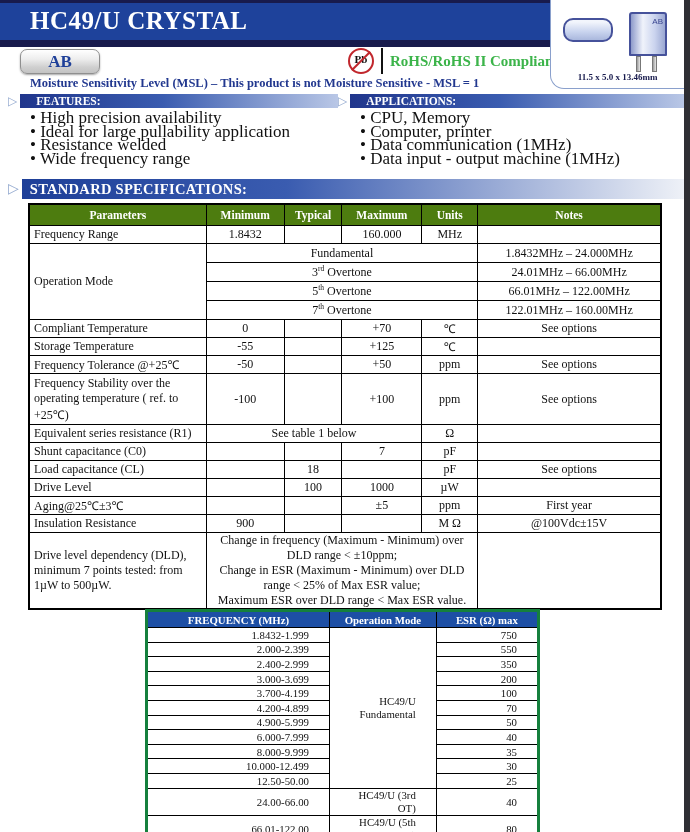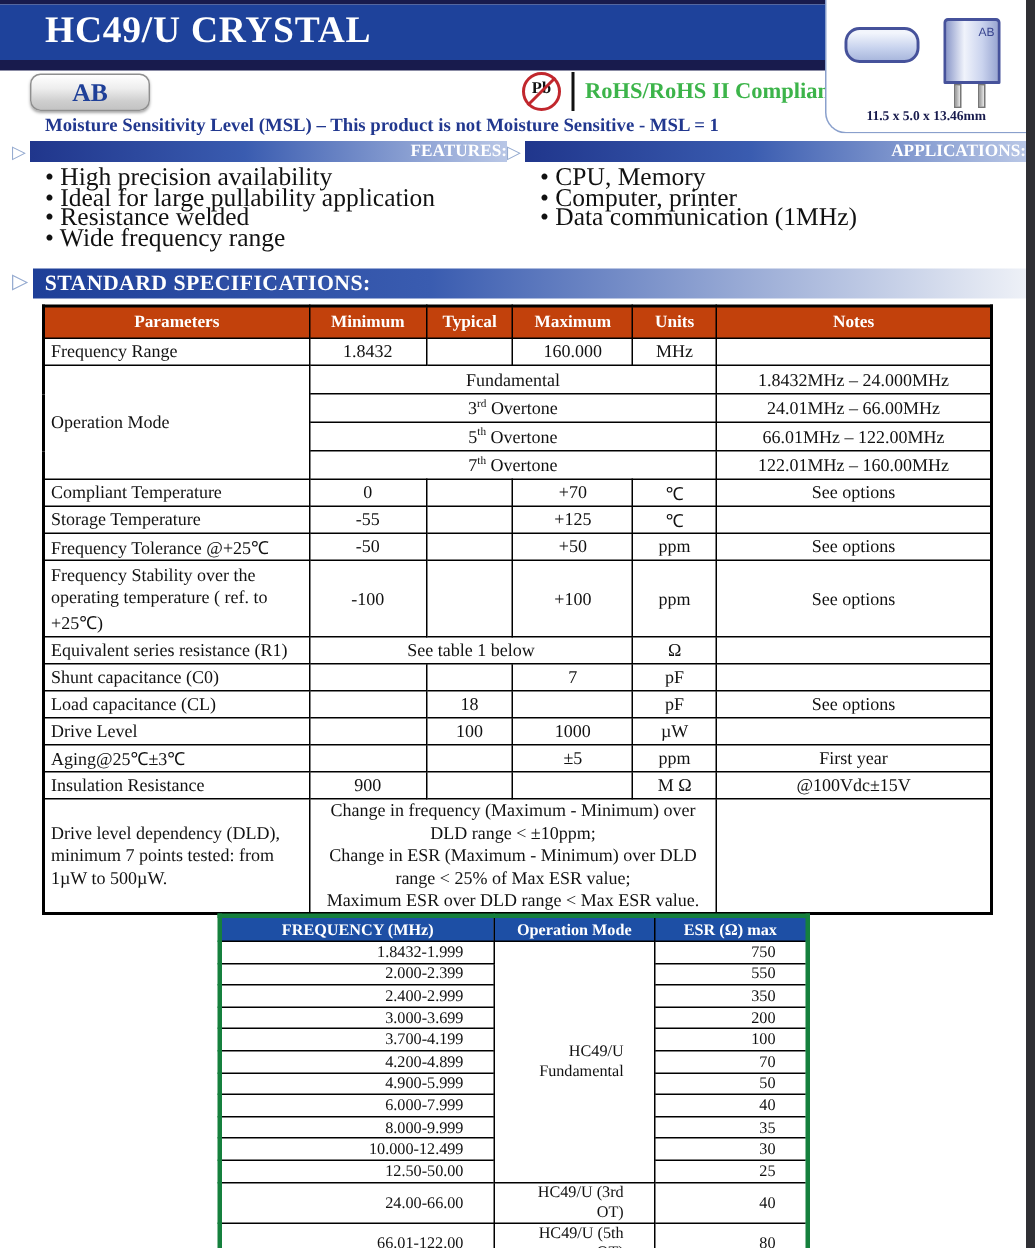--- a/index.html
+++ b/index.html
@@ -41,35 +41,35 @@
   
   .msl{position:absolute;left:30px;top:76px;font-size:12.5px;font-weight:bold;color:#22388f;}
 
   
   .tri{color:#93a9cf;font-size:12px;line-height:14px;margin-right:3px;flex:0 0 auto;}
   .sect{position:absolute;top:94px;}
   .sect.features{left:8px;width:330px;}
   .sect.applications{left:338px;width:346px;}
   .bar-row{display:flex;align-items:flex-start;}
   .hbar{flex:1;height:14px;background:linear-gradient(90deg,#20368c 0%,#3a5cb0 45%,#b9c7e6 100%);
-    color:#fff;font-weight:bold;font-size:11.5px;line-height:14px;padding-left:0;text-align:right;}
+    color:#fff;font-weight:bold;font-size:11.5px;line-height:14px;padding-left:16px;}
   .sect ul{margin:3px 0 0 22px;padding:0;list-style:none;}
   .sect li{font-size:17px;color:#111;line-height:13.5px;}
   .sect li::before{content:"• ";}
 
   
   .spec-bar-row{position:absolute;left:8px;top:179px;width:676px;display:flex;align-items:flex-start;}
   .spec-bar{flex:1;height:20px;background:linear-gradient(90deg,#1e3f98 0%,#3a5cb0 40%,#eef1f7 100%);
     color:#fff;font-weight:bold;font-size:14.5px;line-height:20px;padding-left:8px;letter-spacing:0.3px;}
   .spec-bar-row .tri{font-size:14px;line-height:20px;}
 
   
   table{border-collapse:collapse;}
   table.spec{position:absolute;left:28px;top:203px;width:634px;border:2px solid #000;}
-  table.spec th{background:#c2410c;color:#fff;font-size:11.5px;font-weight:bold;border:1px solid #000;height:18px;padding:1px 2px;margin-top:24px;}
+  table.spec th{background:#4d7c0f;color:#fff;font-size:11.5px;font-weight:bold;border:1px solid #000;height:18px;padding:1px 2px;margin-top:24px;}
   table.spec td{border:1px solid #000;font-size:12px;color:#111;text-align:center;padding:0 3px;height:17px;}
   table.spec td.param{text-align:left;padding-left:4px;}
   tr.r-op td{height:18px;}
   tr.r-stab td{height:50px;}
   tr.r-dld td{height:70px;vertical-align:middle;}
   td.dld-text{text-align:left;padding:2px 4px;font-size:11.8px;line-height:15px;}
   .sup{vertical-align:super;font-size:7.5px;}
 
   
   .table1-title{position:absolute;left:145px;top:593px;width:395px;text-align:center;font-size:12.5px;font-weight:bold;color:#111;}
@@ -129,20 +129,21 @@
 
   <div class="sect applications">
     <div class="bar-row">
       <span class="tri">▷</span>
       <div class="hbar">APPLICATIONS:</div>
     </div>
     <ul>
       <li>CPU, Memory</li>
       <li>Computer, printer</li>
       <li>Data communication (1MHz)</li>
+      <li>Data input - output machine (1MHz)</li>
     </ul>
   </div>
 
   <div class="spec-bar-row">
     <span class="tri">▷</span>
     <div class="spec-bar">STANDARD SPECIFICATIONS:</div>
   </div>
 
   <table class="spec">
     <colgroup>

